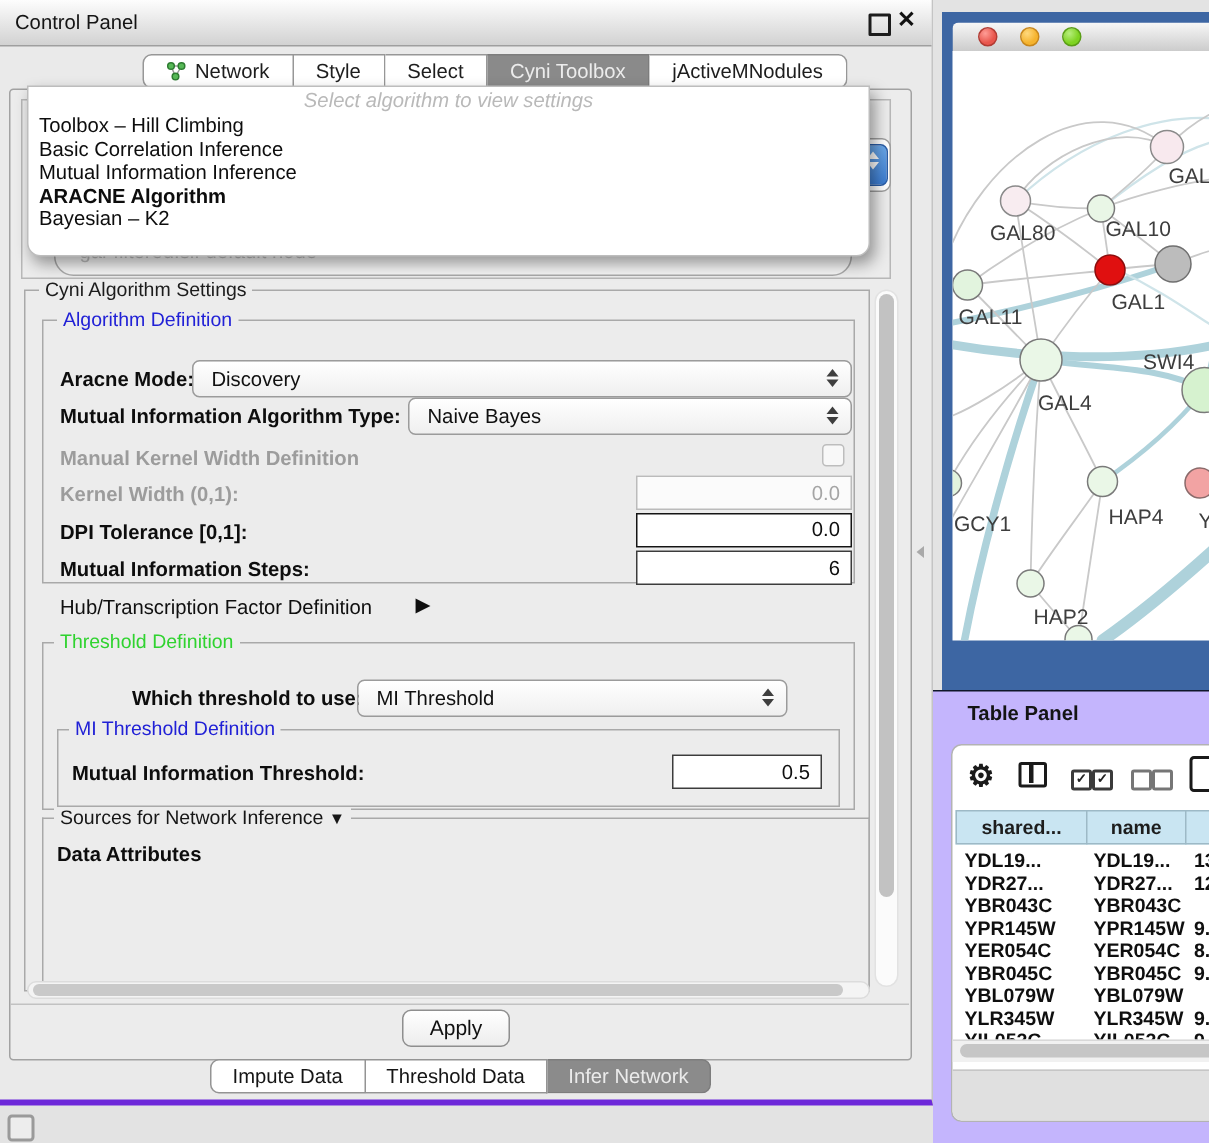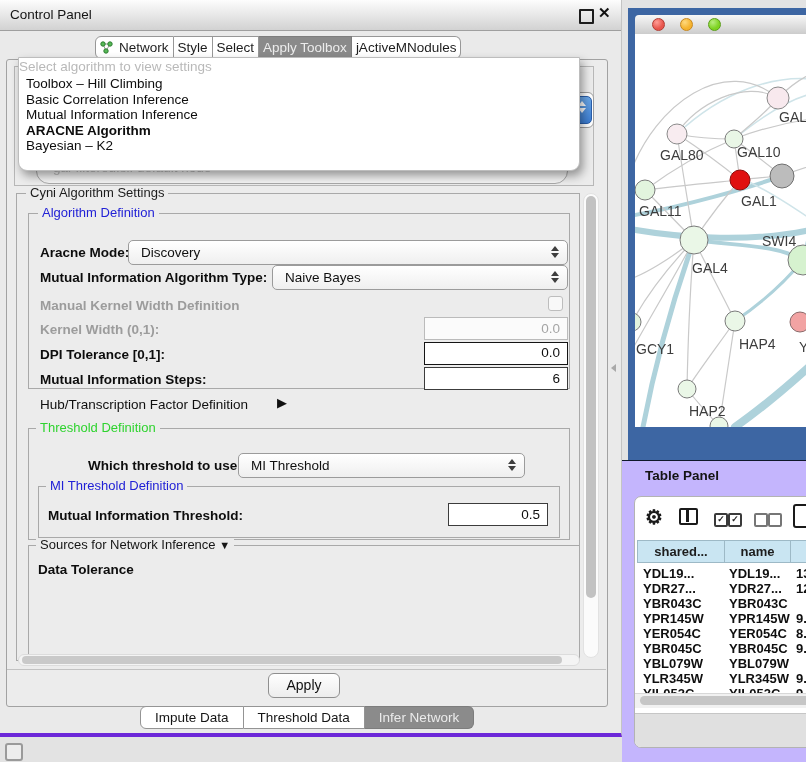--- a/index.html
+++ b/index.html
@@ -8,21 +8,21 @@
   .a{position:absolute;}
   .nowrap{white-space:nowrap;}
   
   #cp{left:0;top:0;width:621px;height:733px;background:#eaeaea;
       border-right:1px solid #c4c4c4;border-bottom:4px solid #6d28d9;}
   #cp-titlebar{left:0;top:0;width:621px;height:30px;
       background:linear-gradient(#fdfdfd,#d2d2d2);border-bottom:1px solid #9f9f9f;}
   #cp-title{left:10px;top:0;line-height:30px;font-size:13.5px;color:#141414;}
   #float-ic{left:579px;top:9px;width:11px;height:11px;border:2px solid #1c1c1c;border-radius:1px;}
   #close-ic{left:598px;top:4px;font-size:15px;font-weight:bold;color:#111;}
-  .tab{background:#fff;border:1px solid #979797;border-left:none;padding:0 4px;
+  .tab{background:#fff;border:1px solid #979797;border-left:none;padding:0 15px;
        font-size:13.5px;line-height:21px;height:21px;display:flex;align-items:center;gap:6px;color:#1d1d1d;}
   .tab.first{border-left:1px solid #979797;border-radius:6px 0 0 6px;}
   .tab.last{border-radius:0 6px 6px 0;}
   .tab.sel{background:#8a8a8a;color:#ececec;border-color:#7d7d7d;}
   .btab{background:#fff;border:1px solid #949494;border-left:none;padding:0 14px;
        font-size:13.5px;line-height:21px;height:21px;color:#151515;}
   .btab.first{border-left:1px solid #949494;border-radius:6px 0 0 6px;}
   .btab.last{border-radius:0 6px 6px 0;}
   .btab.sel{background:#8b8b8b;color:#ebebeb;border-color:#7d7d7d;}
   #content-bg{left:6px;top:59px;width:600px;height:646px;background:#ececec;
@@ -38,21 +38,21 @@
   .stp i{display:block;width:0;height:0;border-left:4px solid transparent;border-right:4px solid transparent;}
   .stp .u{border-bottom:5px solid #3e3e3e;margin-bottom:2px;}
   .stp .d{border-top:5px solid #3e3e3e;}
   .field{background:#fff;box-sizing:border-box;font-size:13.5px;text-align:right;
          padding-right:7px;color:#0e0e0e;}
   .attr{height:17px;line-height:17px;background:#3875d7;color:#fff;font-size:13px;padding-left:8px;}
   
   #algo-popup{left:18px;top:57px;width:560px;height:112px;background:#fff;
       border:1px solid #bdbdbd;border-radius:0 0 9px 9px;
       box-shadow:3px 5px 10px rgba(0,0,0,.38);z-index:30;overflow:hidden;}
-  .pop-ph{text-align:left;color:#b9b9b9;font-size:13.5px;height:18px;line-height:18px;}
+  .pop-ph{text-align:center;color:#b9b9b9;font-size:13.5px;height:18px;line-height:18px;font-style:italic;}
   .pop-item{font-size:13.5px;height:15.6px;line-height:15.6px;padding-left:7px;color:#0d0d0d;}
   .pop-item.bold{font-weight:bold;}
   
   #netwin{left:628px;top:8px;width:200px;height:452px;background:#3d66a3;}
   #net-titlebar{left:7px;top:7px;width:193px;height:19px;
       background:linear-gradient(#f7f7f7,#cccccc);border-bottom:1px solid #8e8e8e;border-radius:4px 0 0 0;}
   .light{position:absolute;top:3px;width:13px;height:13px;border-radius:50%;box-sizing:border-box;}
   #net-canvas{left:7px;top:26px;width:193px;height:393px;background:#fff;overflow:hidden;}
   
   #tablepanel{left:622px;top:460px;width:184px;height:302px;background:#c4b5fd;border-top:1px solid #0f172a;font-weight:bold;}
@@ -94,21 +94,21 @@
         </span>
         <span>Network</span>
       </div>
       <div class="tab">
           <span>Style</span>
         </div>
       <div class="tab">
           <span>Select</span>
         </div>
       <div class="tab sel">
-          <span>Apply Toolbox</span>
+          <span>Cyni Toolbox</span>
         </div>
       <div class="tab last">
           <span>jActiveMNodules</span>
         </div>
     </div>
 
     <div class="a" id="content-bg"></div>
 
     <div class="a" style="left:14px;top:66px;width:578px;height:118px;border:1px solid #b7b7b7;"></div>
     <div class="a" style="left:360px;top:92px;width:232px;height:34px;background:#fff;border:1px solid #9e9e9e;border-radius:6px;"></div>
@@ -184,21 +184,21 @@
     <span class="a gtitle" style="left:46px;top:479px;color:#2121d6;">MI Threshold Definition</span>
 
     <span class="a lbl" style="left:48px;top:508px;">Mutual Information Threshold:</span>
     <div class="a field" style="left:448px;top:503px;width:100px;height:23px;border:1px solid #3c3c3c;line-height:21px;">
       <span>0.5</span>
     </div>
 
     <div class="a grp" style="left:28px;top:545px;width:550px;height:113px;border-bottom:none;"></div>
     <span class="a gtitle nowrap" style="left:36px;top:538px;color:#161616;"><span>Sources for Network Inference</span> <span style="font-size:11px;">▼</span></span>
 
-    <span class="a lbl" style="left:38px;top:562px;">Data Tolerance</span>
+    <span class="a lbl" style="left:38px;top:562px;">Data Attributes</span>
 
 
     <div class="a" style="left:18px;top:654px;width:562px;height:12px;background:#f4f4f4;border:1px solid #dcdcdc;border-radius:6px;box-sizing:border-box;">
       <div style="position:absolute;left:3px;top:1px;width:540px;height:8px;background:#c9c9c9;border-radius:4px;"></div>
     </div>
 
     <div class="a" style="left:583px;top:193px;width:16px;height:465px;background:#fbfbfb;border:1px solid #e2e2e2;border-radius:8px;box-sizing:border-box;">
       <div style="position:absolute;left:2px;top:2px;width:10px;height:402px;background:#c2c2c2;border-radius:5px;"></div>
     </div>
 

